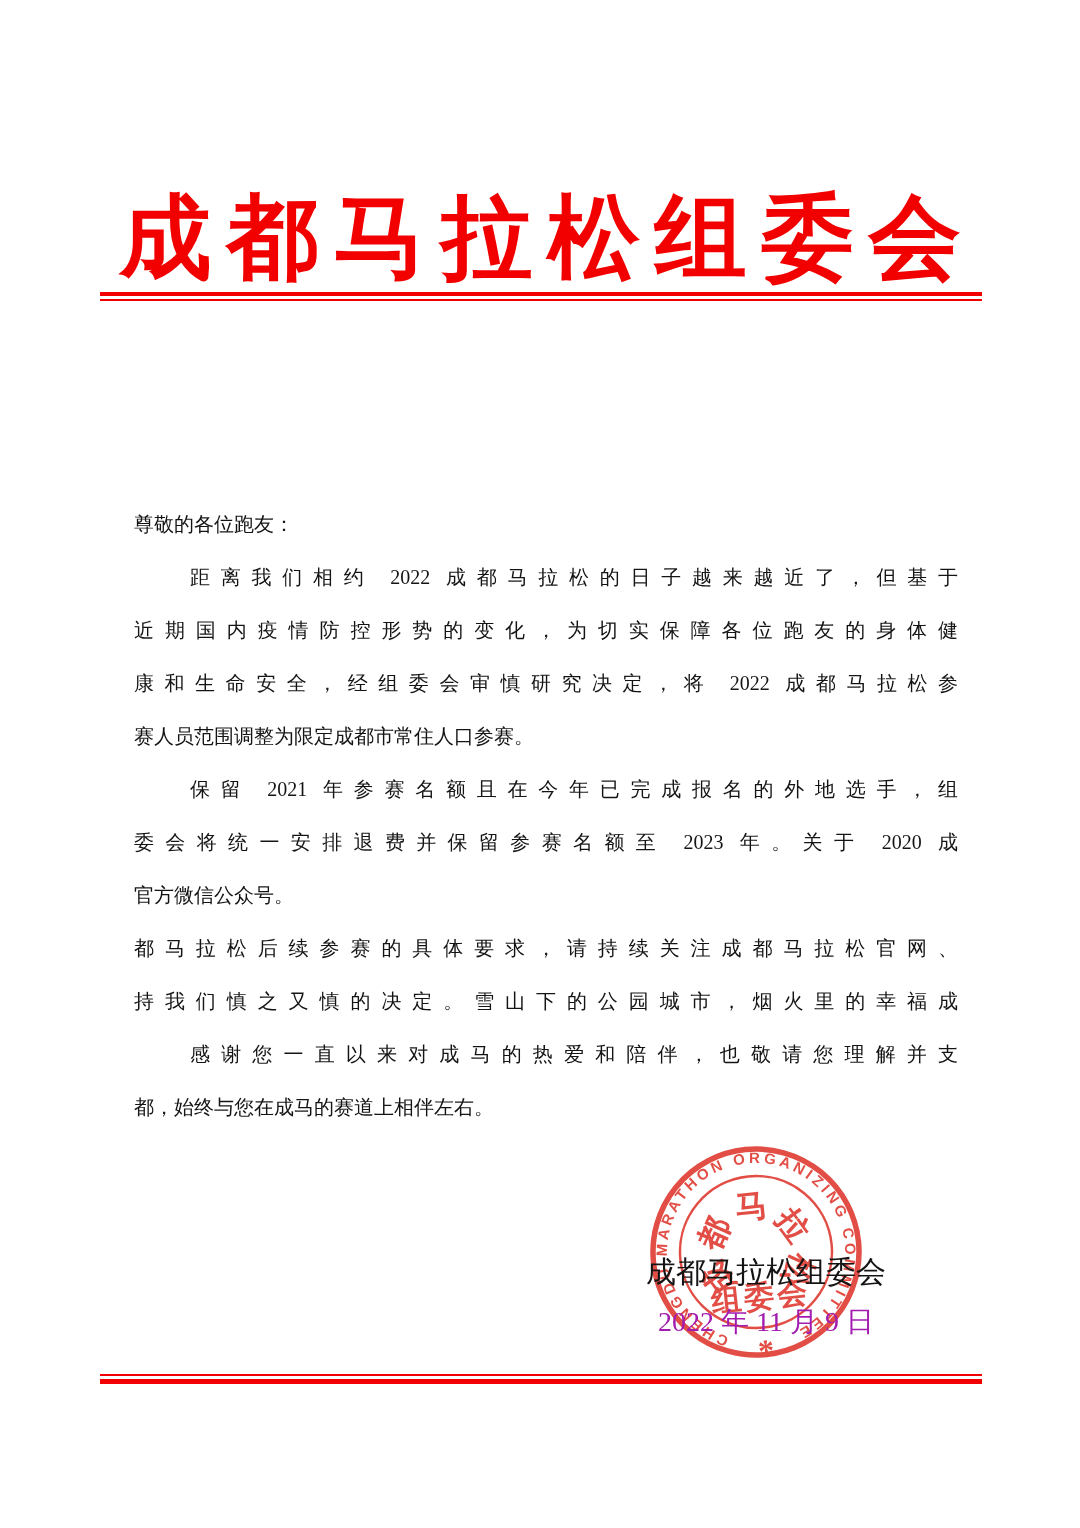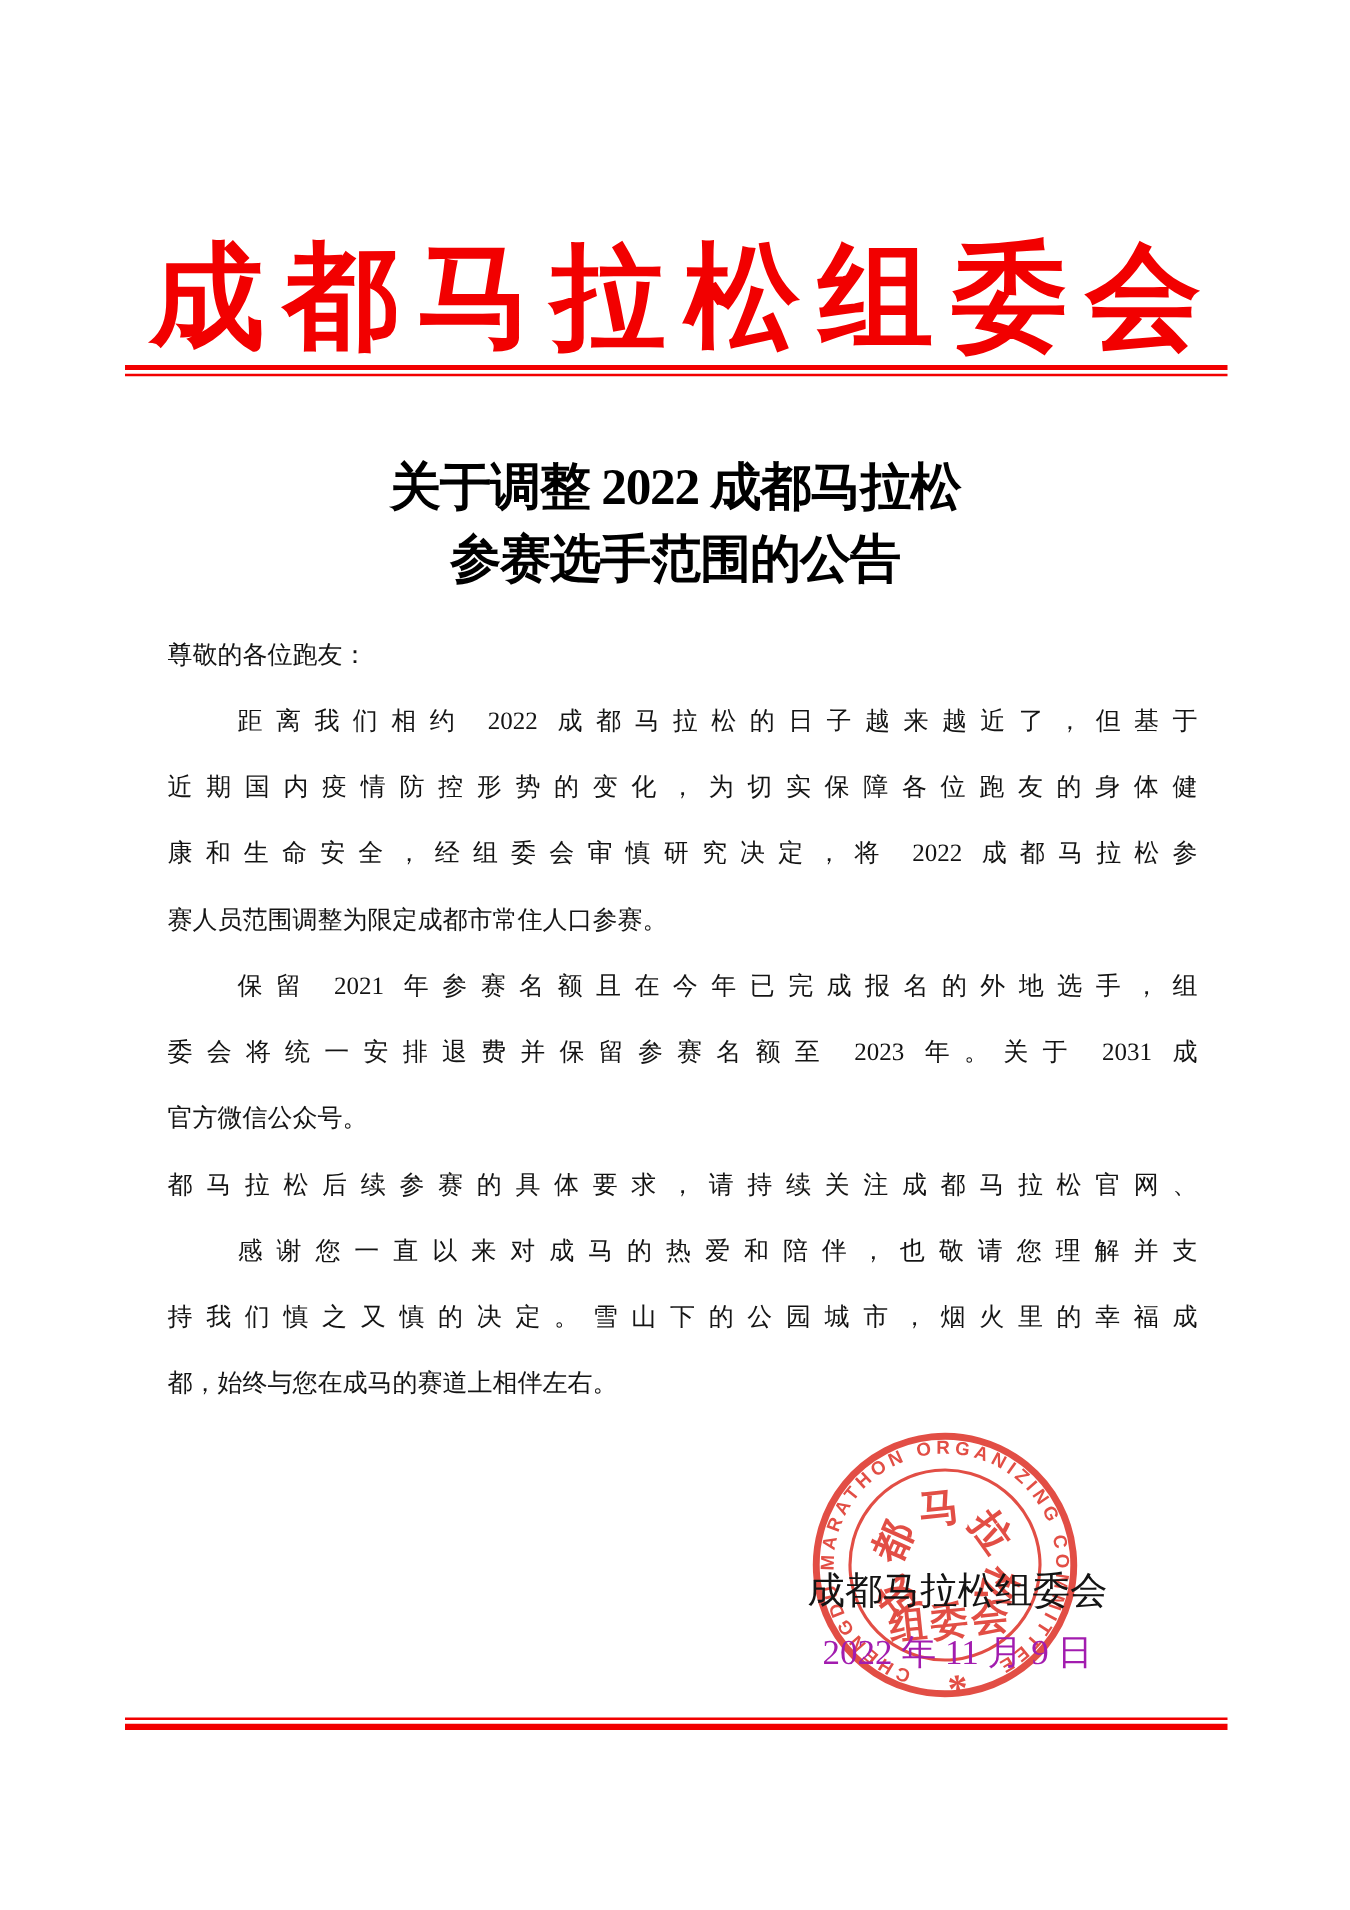--- a/index.html
+++ b/index.html
@@ -62,40 +62,36 @@
 <div class="page">
 
   <div class="letterhead">成都马拉松组委会</div>
 
   <div class="rule rule-top">
     <div class="bar1"></div>
     <div class="gap"></div>
     <div class="bar2"></div>
   </div>
 
-  <div class="doc-title">
-    <div>关于调整 2022 成都马拉松</div>
-    <div>参赛选手范围的公告</div>
-  </div>
 
   <div class="body-block">
     <div class="line last">尊敬的各位跑友：</div>
 
     <div class="line indent">距离我们相约 2022 成都马拉松的日子越来越近了，但基于</div>
     <div class="line">近期国内疫情防控形势的变化，为切实保障各位跑友的身体健</div>
     <div class="line">康和生命安全，经组委会审慎研究决定，将 2022 成都马拉松参</div>
     <div class="line last">赛人员范围调整为限定成都市常住人口参赛。</div>
 
     <div class="line indent">保留 2021 年参赛名额且在今年已完成报名的外地选手，组</div>
-    <div class="line">委会将统一安排退费并保留参赛名额至 2023 年。关于 2031 成</div>
+    <div class="line">委会将统一安排退费并保留参赛名额至 2023 年。关于 2020 成</div>
     <div class="line last">官方微信公众号。</div>
     <div class="line">都马拉松后续参赛的具体要求，请持续关注成都马拉松官网、</div>
 
+    <div class="line">持我们慎之又慎的决定。雪山下的公园城市，烟火里的幸福成</div>
     <div class="line indent">感谢您一直以来对成马的热爱和陪伴，也敬请您理解并支</div>
-    <div class="line">持我们慎之又慎的决定。雪山下的公园城市，烟火里的幸福成</div>
     <div class="line last">都，始终与您在成马的赛道上相伴左右。</div>
   </div>
 
   <svg class="stamp" viewBox="0 0 222 222">
     <g transform="rotate(-6 111 111)" opacity="0.9">
       <circle cx="111" cy="111" r="103" fill="none" stroke="#df3b31" stroke-width="5.5"></circle>
       <circle cx="111" cy="111" r="76" fill="none" stroke="#df3b31" stroke-width="2.5"></circle>
       <defs>
         <path id="ringPath" d="M 111 200 A 89 89 0 1 1 111.02 200" fill="none"></path>
       </defs>

